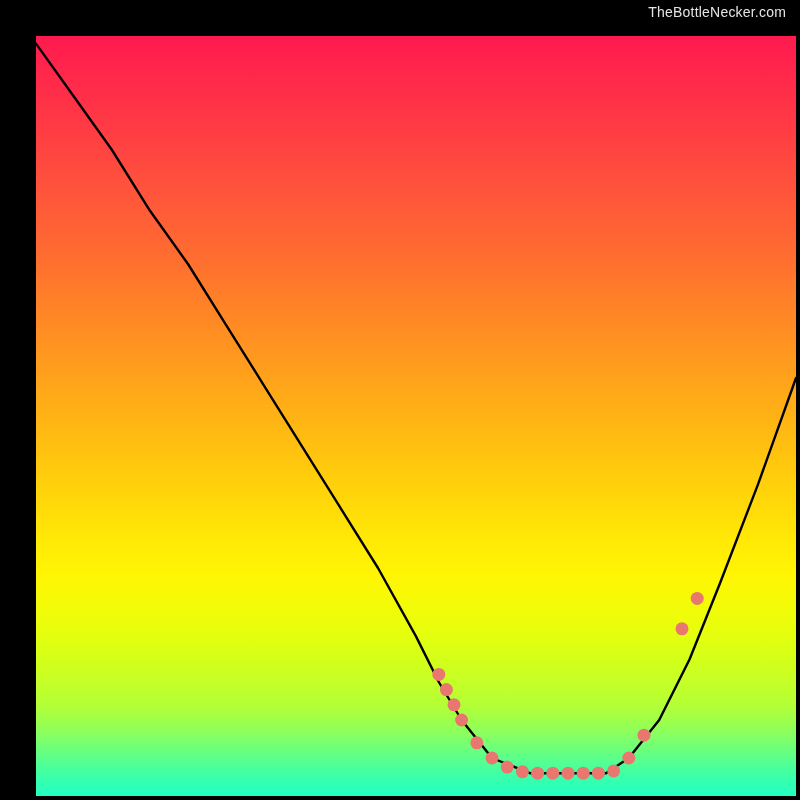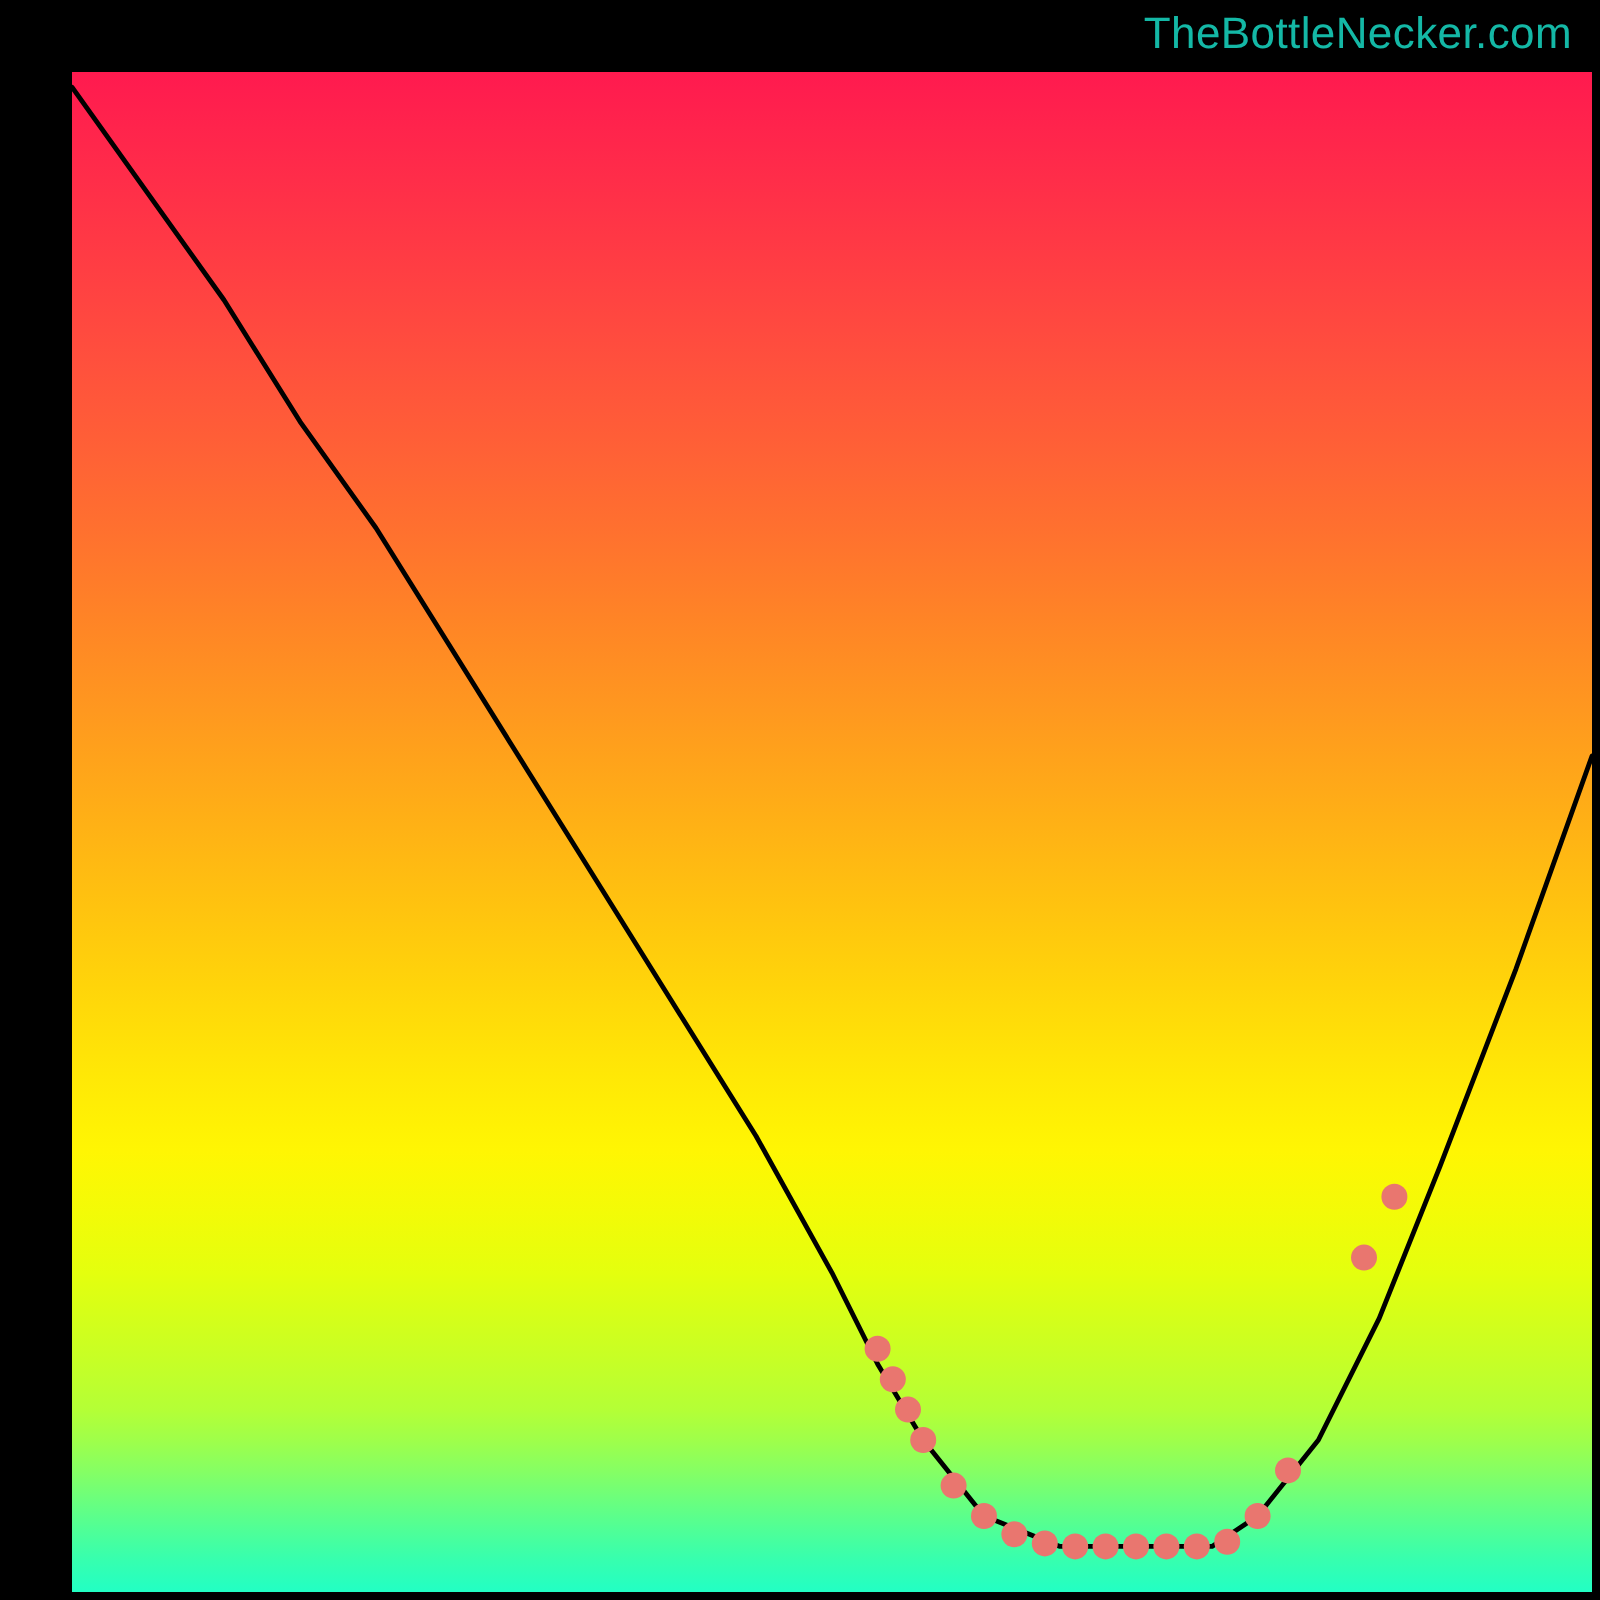--- a/index.html
+++ b/index.html
@@ -56,22 +56,22 @@
       #6aff7e 94%,
       #4eff98 96%,
       #35ffb0 98%,
       #22ffc4 100%
     );
   }
   .watermark {
     position: absolute;
     top: 4px;
     right: 14px;
-    color: #14b8a6;
-    font-size: 22px;
+    color: #e5e5e5;
+    font-size: 14px;
     font-weight: 500;
     letter-spacing: 0.2px;
     z-index: 10;
   }
   svg.overlay {
     position: absolute;
     left: 0;
     top: 0;
     width: 100%;
     height: 100%;

